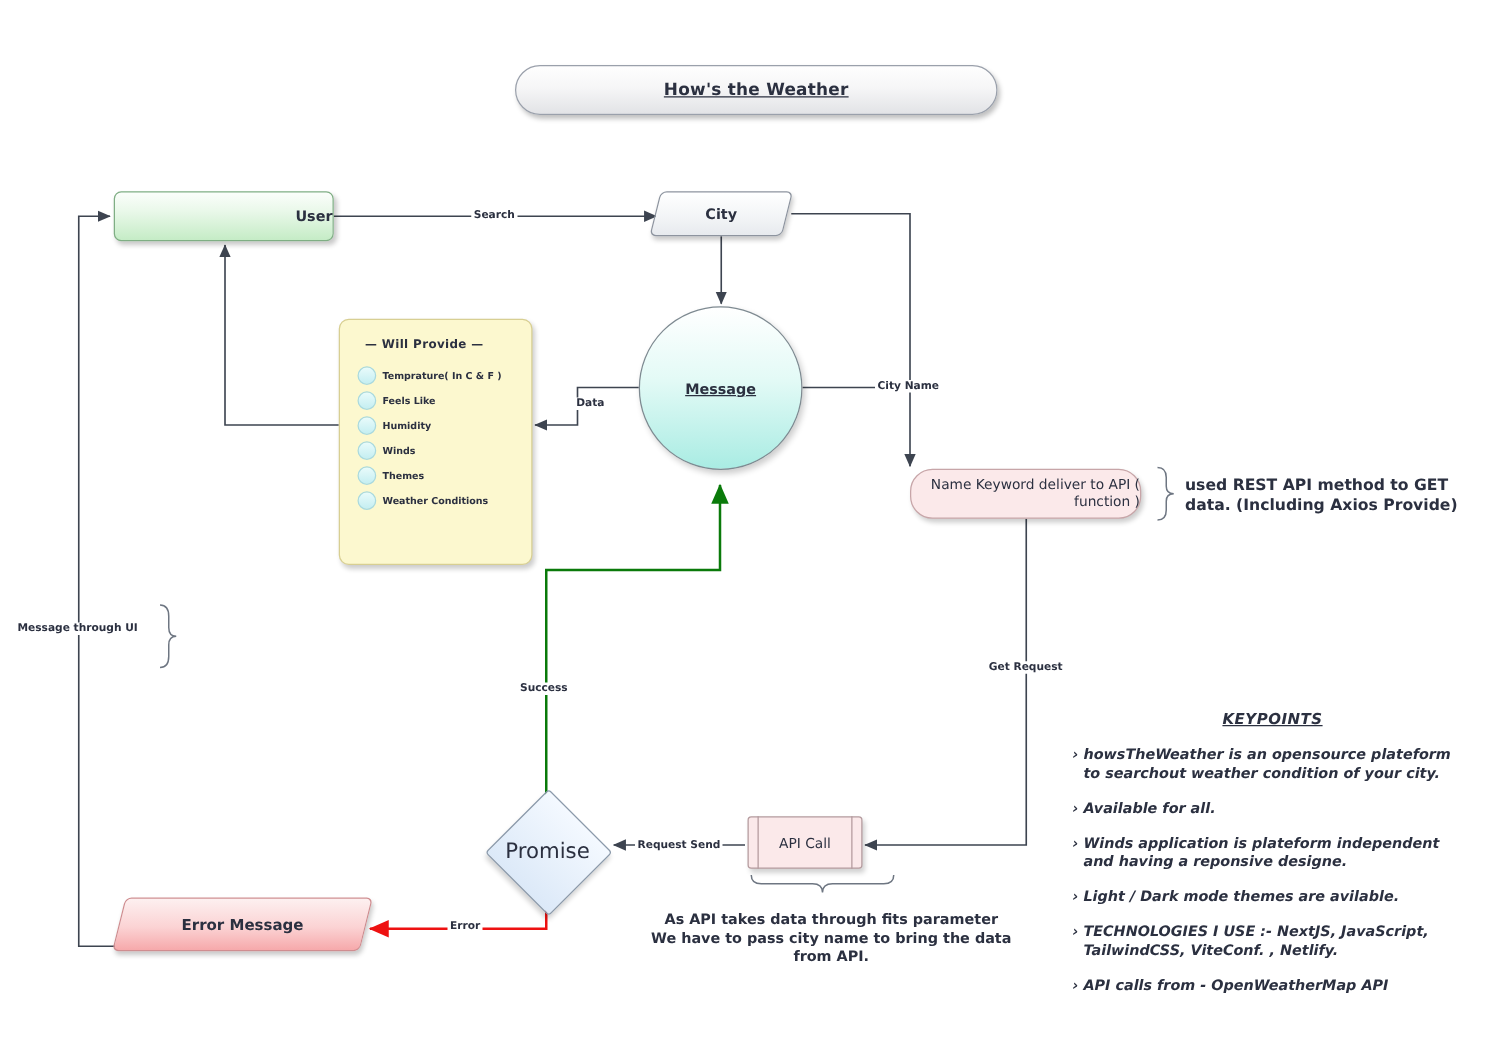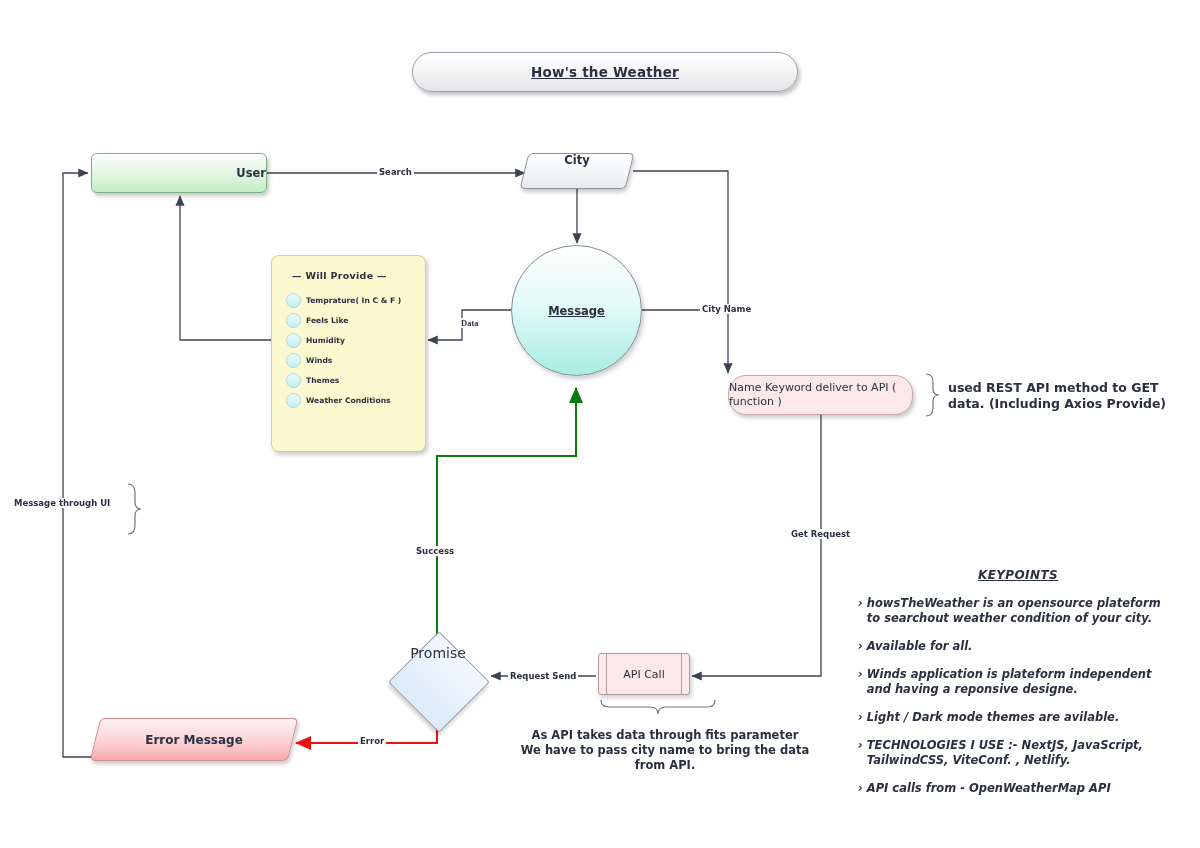--- a/index.html
+++ b/index.html
@@ -31,21 +31,21 @@
     border:1px solid #7fae84;
     background:linear-gradient(180deg,#fbfefb 0%,#e9f8e9 40%,#c5ecc6 100%);
     box-shadow:2px 3px 4px rgba(0,0,0,.22);
     display:flex;align-items:center;justify-content:flex-end;
     font-size:11.5px;font-weight:bold;
   }
 
   
   #node-city{
     left:524px;top:153px;width:106px;height:36px;
-    display:flex;justify-content:center;
+    display:flex;align-items:center;justify-content:center;
     font-size:11.5px;font-weight:bold;
   }
   #node-city .shape{
     position:absolute;inset:0;
     background:linear-gradient(180deg,#ffffff 0%,#f2f4f6 60%,#e7eaee 100%);
     border:1px solid #8d949f;
     transform:skewX(-14deg);border-radius:5px;
     box-shadow:2px 3px 4px rgba(0,0,0,.22);
   }
   #node-city .t{position:relative;z-index:2;}
@@ -82,29 +82,29 @@
     background:linear-gradient(180deg,#e9fbfb 0%,#c4eef1 100%);
     border:1px solid #a9d9de;
   }
 
   
   #node-namekey{
     left:728px;top:375px;width:185px;height:40px;border-radius:18px;
     border:1px solid #c7a5a8;
     background:#fbe9ea;
     box-shadow:2px 3px 4px rgba(0,0,0,.20);
-    display:flex;align-items:center;justify-content:center;text-align:left;
+    display:flex;align-items:center;justify-content:center;text-align:right;
     font-size:11px;line-height:14px;font-weight:normal;
   }
 
   
   #node-promise{
     left:388px;top:645px;width:100px;height:72px;
-    display:flex;align-items:flex-start;justify-content:center;
-    font-size:14px;
+    display:flex;align-items:center;justify-content:center;
+    font-size:17px;
   }
   #node-promise .shape{
     position:absolute;left:50%;top:50%;width:70px;height:70px;
     margin-left:-35px;margin-top:-35px;
     background:linear-gradient(180deg,#f4f9ff 0%,#dce9f8 100%);
     border:1px solid #8b9aab;transform:rotate(45deg);border-radius:3px;
     box-shadow:2px 3px 4px rgba(0,0,0,.18);
   }
   #node-promise .t{position:relative;z-index:2;}
 
@@ -280,21 +280,21 @@
     <span class="t">API Call</span>
   </div>
 
   <div class="node" id="node-error">
     <span class="shape"></span>
     <span class="t">Error Message</span>
   </div>
 
   <span class="lbl elabel" style="left:377px;top:167px;">Search</span>
   <span class="lbl elabel" style="left:700px;top:304px;">City Name</span>
-  <span class="lbl elabel" style="left:459px;top:318px;font-family:Liberation Serif, serif;">Data</span>
+  <span class="lbl elabel" style="left:459px;top:318px;">Data</span>
   <span class="lbl elabel" style="left:789px;top:529px;">Get Request</span>
   <span class="lbl elabel" style="left:414px;top:546px;">Success</span>
   <span class="lbl elabel" style="left:508px;top:676px;transform:translateY(-50%);">Request Send</span>
   <span class="lbl elabel" style="left:358px;top:736px;">Error</span>
   <span class="lbl elabel" style="left:12px;top:498px;">Message through UI</span>
 
   <div class="note" id="note-rest">used REST API method to GET data. (Including Axios Provide)</div>
   <div class="note" id="note-apicall">As API takes data through fits parameter We have to pass city name to bring the data from API.</div>
 
   <div id="keypoints">

